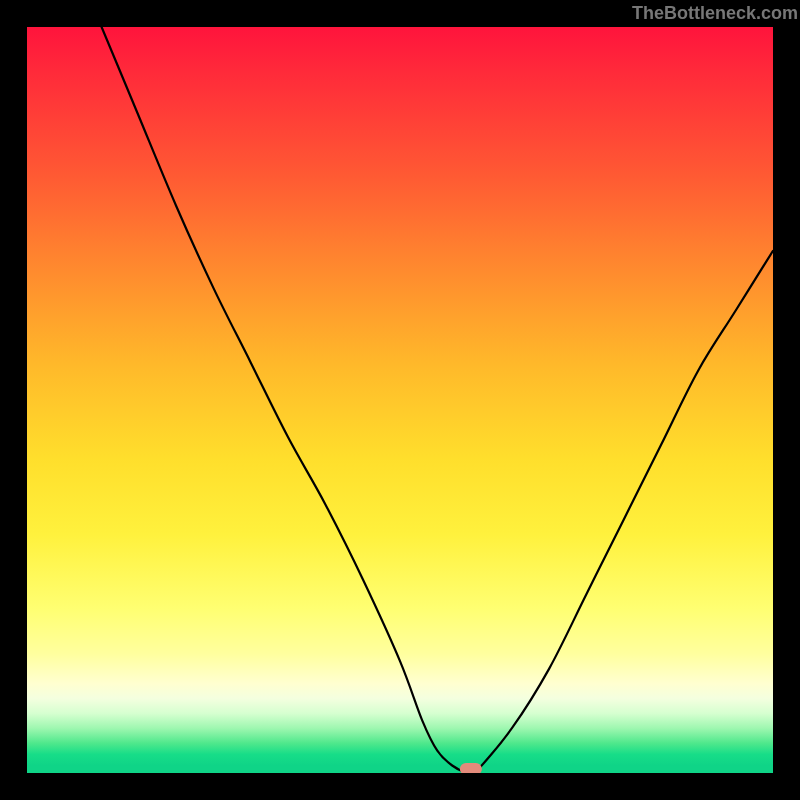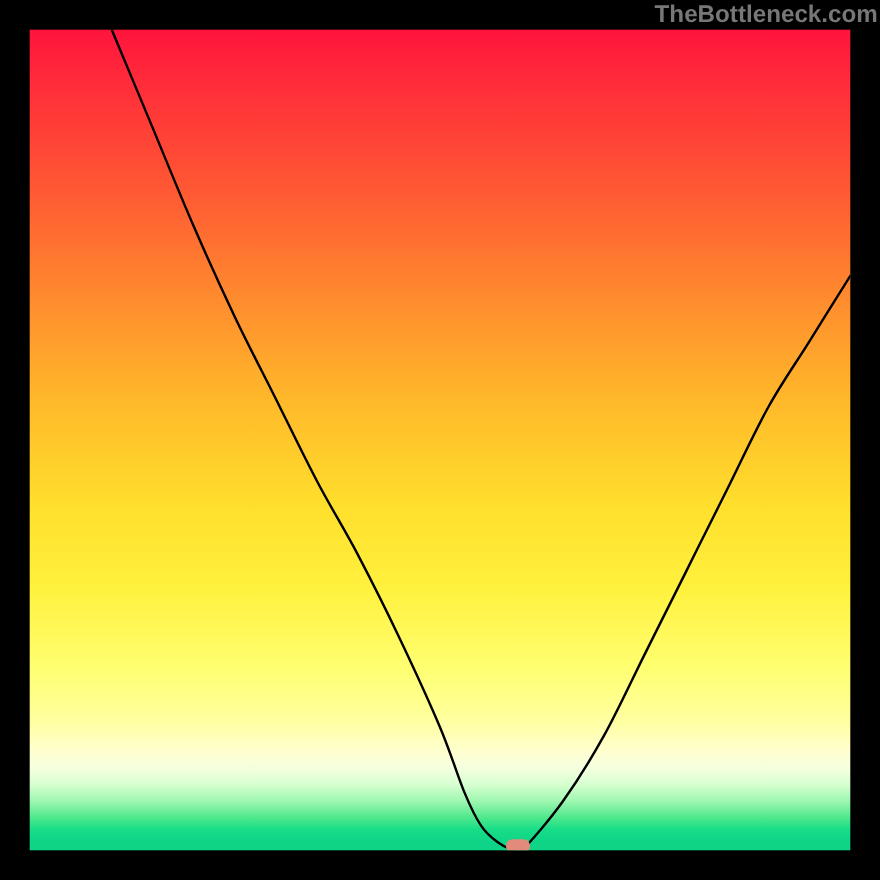--- a/index.html
+++ b/index.html
@@ -49,21 +49,21 @@
     top: 27px;
     width: 746px;
     height: 746px;
   }
   .watermark {
     position: absolute;
     top: 0;
     right: 0;
     color: #777;
     font-weight: bold;
-    font-size: 22px;
+    font-size: 18px;
     line-height: 26px;
     letter-spacing: 0;
     padding-right: 2px;
     font-family: Arial, sans-serif;
   }
   .marker {
     fill: #e38b7b;
     stroke: none;
   }
   .curve {

